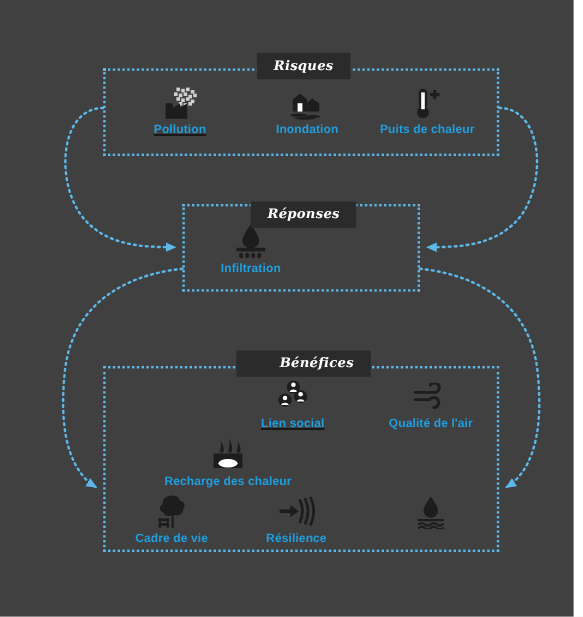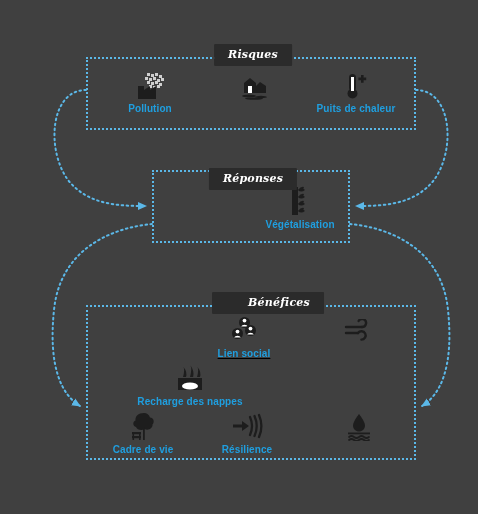--- a/index.html
+++ b/index.html
@@ -42,21 +42,21 @@
     padding: 5px 14px 6px 14px;
     border-radius: 1px;
     text-align: center;
     white-space: nowrap;
     transform: translateX(-50%);
     line-height: 1;
     z-index: 6;
   }
   #badge-risques   { left: 253px; top: 44px; }
   #badge-reponses  { left: 253px; top: 168px; }
-  #badge-benefices { left: 268px; top: 292px; padding-left: 36px; }
+  #badge-benefices { left: 253px; top: 292px; padding-left: 36px; }
 
   
   .item {
     position: absolute;
     width: 108px;
     transform: translateX(-50%);
     text-align: center;
     z-index: 4;
   }
   .item .glyph {
@@ -70,21 +70,21 @@
     margin-top: 3px;
     color: #1f9fe0;
     font-size: 10px;
     font-weight: bold;
     font-family: "Liberation Sans", sans-serif;
     white-space: nowrap;
     letter-spacing: 0.1px;
   }
 
   
-  #it-pollution   { left: 150px; top: 70px; }
+  #it-pollution   { left: 150px; top: 70px; text-decoration: underline; }
   #it-inondation  { left: 256px; top: 70px; }
   #it-puitschaleur{ left: 356px; top: 70px; }
 
   
   #it-infiltration   { left: 209px; top: 186px; }
   #it-vegetalisation { left: 300px; top: 186px; }
 
   
   #it-biodiversite { left: 143px; top: 315px; }
   #it-liensocial   { left: 244px; top: 315px; text-decoration: underline; }
@@ -172,55 +172,53 @@
         <g fill="#1d1d1d">
           <path d="M9 6 L15 11 L15 21 L3 21 L3 11 Z"></path>
           <path d="M19 10 L25 14 L25 21 L15 21 L15 14 Z"></path>
           <rect x="7" y="14" width="4" height="7" fill="#ffffff"></rect>
           <ellipse cx="8" cy="24" rx="7" ry="1.4"></ellipse>
           <ellipse cx="20" cy="25" rx="6" ry="1.2"></ellipse>
           <ellipse cx="13" cy="26.6" rx="9" ry="1.1"></ellipse>
         </g>
       </svg>
     </div>
+    <div class="label">Inondation</div>
   </div>
 
   <div class="item" id="it-puitschaleur">
     <div class="glyph">
       <svg width="28" height="28" viewBox="0 0 28 28">
         <g fill="#1d1d1d">
           <rect x="7" y="2" width="7" height="17" rx="3.5"></rect>
           <circle cx="10.5" cy="21.5" r="5"></circle>
           <rect x="9" y="5" width="3" height="14" fill="#ffffff"></rect>
           <path d="M19 3 h2.6 v2.6 h2.6 v2.6 h-2.6 v2.6 h-2.6 v-2.6 h-2.6 v-2.6 h2.6 z"></path>
         </g>
       </svg>
     </div>
     <div class="label">Puits de chaleur</div>
   </div>
 
-
-  <div class="item" id="it-vegetalisation">
+  <div class="item" id="it-infiltration">
     <div class="glyph">
       <svg width="30" height="30" viewBox="0 0 30 30">
         <g fill="#1d1d1d">
-          <rect x="7" y="1" width="6" height="28"></rect>
-          <path d="M13 4 q5 -3 7 0 q-4 3 -7 0 Z"></path>
-          <path d="M13 4 q3 -4 6 -3 q-1 4 -6 3 Z"></path>
-          <path d="M13 11 q5 -3 7 0 q-4 3 -7 0 Z"></path>
-          <path d="M13 11 q3 -4 6 -3 q-1 4 -6 3 Z"></path>
-          <path d="M13 18 q5 -3 7 0 q-4 3 -7 0 Z"></path>
-          <path d="M13 18 q3 -4 6 -3 q-1 4 -6 3 Z"></path>
-          <path d="M13 25 q5 -3 7 0 q-4 3 -7 0 Z"></path>
-          <path d="M13 25 q3 -4 6 -3 q-1 4 -6 3 Z"></path>
-        </g>
-      </svg>
-    </div>
-    <div class="label">Végétalisation</div>
-  </div>
+          <path d="M15 1 C15 1 8 10 8 14.5 C8 18.2 11.1 21 15 21 C18.9 21 22 18.2 22 14.5 C22 10 15 1 15 1 Z"></path>
+          <rect x="3" y="20.5" width="24" height="3"></rect>
+          <ellipse cx="7" cy="27" rx="1.7" ry="2.3"></ellipse>
+          <ellipse cx="12" cy="27" rx="1.7" ry="2.3"></ellipse>
+          <ellipse cx="17" cy="27" rx="1.7" ry="2.3"></ellipse>
+          <ellipse cx="22" cy="27" rx="1.7" ry="2.3"></ellipse>
+        </g>
+      </svg>
+    </div>
+    <div class="label">Infiltration</div>
+  </div>
+
 
 
   <div class="item" id="it-liensocial">
     <div class="glyph">
       <svg width="30" height="30" viewBox="0 0 30 30">
         <g fill="#1d1d1d">
           <circle cx="15.5" cy="7.5" r="5.5"></circle>
           <circle cx="15.5" cy="5.6" r="1.9" fill="#ffffff"></circle>
           <path d="M12.2 11.6 a3.4 2.6 0 0 1 6.6 0 z" fill="#ffffff"></path>
           <circle cx="21.5" cy="15.5" r="5.5"></circle>
@@ -239,35 +237,36 @@
     <div class="glyph">
       <svg width="32" height="26" viewBox="0 0 32 26">
         <g fill="none" stroke="#1d1d1d" stroke-width="2.4" stroke-linecap="round">
           <path d="M3 8 H19"></path>
           <path d="M3 14 H15"></path>
           <path d="M19 8 a4 4 0 1 0 -3.4 -6"></path>
           <path d="M15 14 a4.2 4.2 0 1 1 3.4 6.6"></path>
         </g>
       </svg>
     </div>
+    <div class="label">Qualité de l'air</div>
   </div>
 
   <div class="item" id="it-recharge">
     <div class="glyph">
       <svg width="34" height="28" viewBox="0 0 34 28">
         <g fill="#1d1d1d">
           <path d="M5 13 L29 13 L29 25 L5 25 Z"></path>
           <ellipse cx="17" cy="21" rx="8" ry="3.6" fill="#ffffff"></ellipse>
           <path d="M10 12 q2 -7 0.5 -10 q4 5 2.5 10 z"></path>
           <path d="M17 12 q2.2 -8 0.5 -11.5 q4.2 5.6 2.6 11.5 z"></path>
           <path d="M24 12 q2 -7 0.5 -10 q4 5 2.5 10 z"></path>
         </g>
       </svg>
     </div>
-    <div class="label">Recharge des nappes</div>
+    <div class="label">Recharge des chaleur</div>
   </div>
 
 
   <div class="item" id="it-resilience">
     <div class="glyph">
       <svg width="32" height="28" viewBox="0 0 32 28">
         <g fill="#1d1d1d">
           <rect x="2" y="11.5" width="11" height="3"></rect>
           <path d="M11 8 L18 13 L11 18 Z"></path>
         </g>

